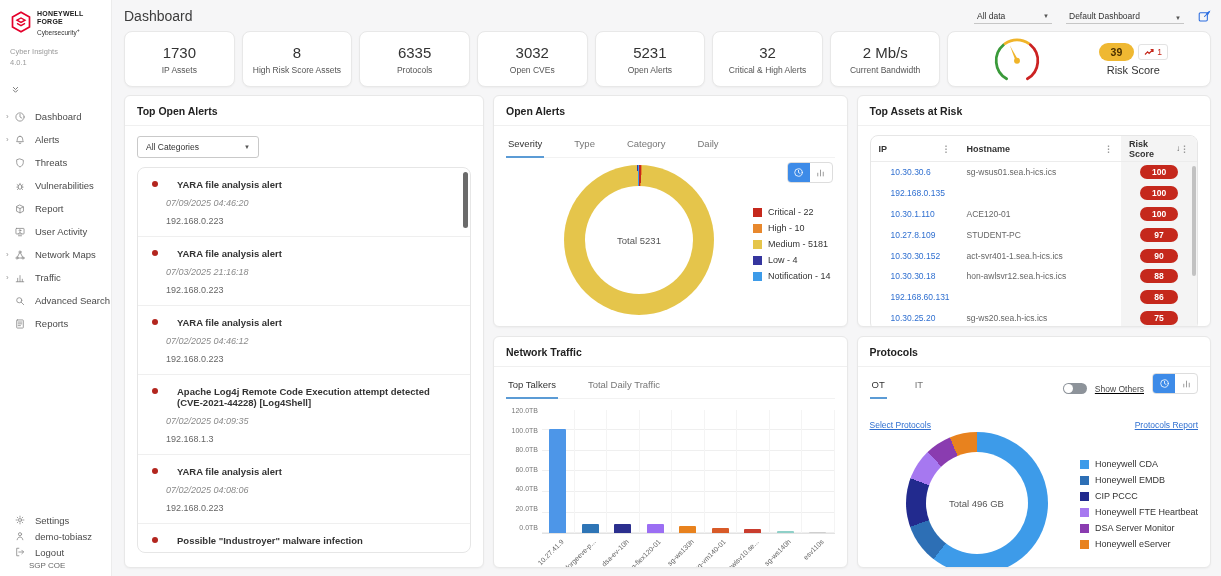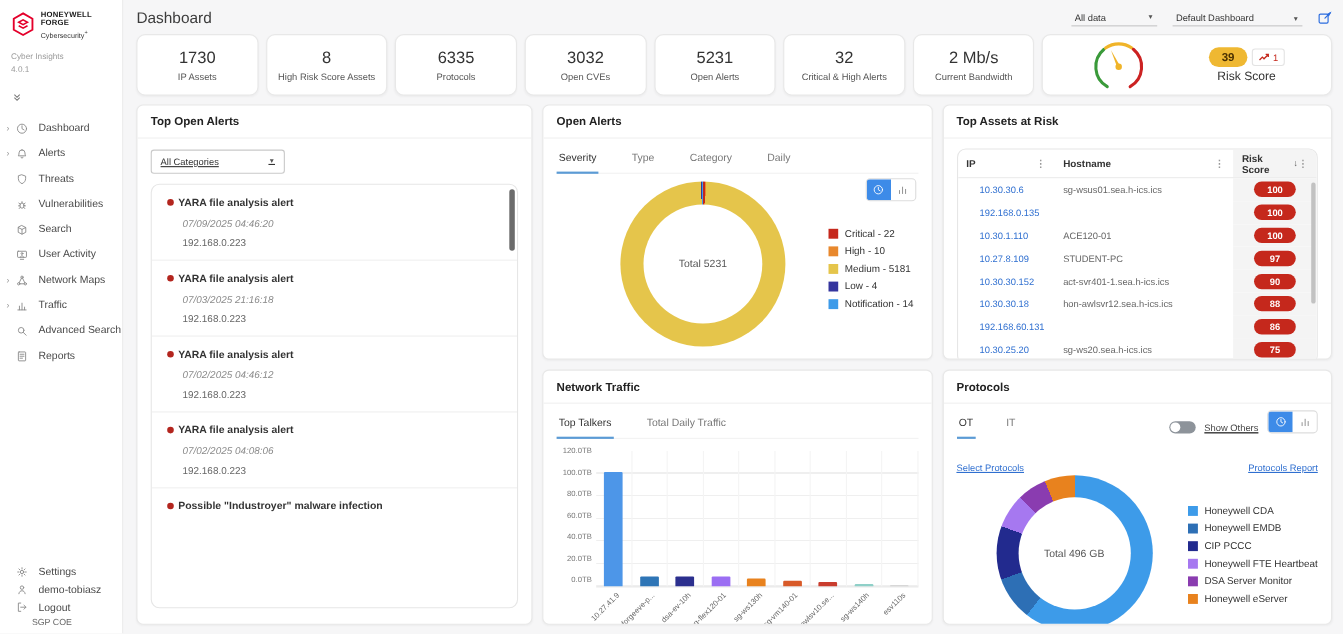--- a/index.html
+++ b/index.html
@@ -53,27 +53,27 @@
   .trend-num { font-size:8.5px; color:#c5281c; }
   .risk-label { font-size:11px; color:#333; margin-top:3px; }
 
   
   .grid { margin-top:8px; display:grid; grid-template-columns:360px 1fr 1fr; grid-template-rows:232px 232px; gap:9px; flex:1; }
   .panel { background:#fff; border:1px solid #e8e8e8; border-radius:6px; box-shadow:0 1px 2px rgba(0,0,0,.04); padding:9px 12px; overflow:hidden; position:relative; }
   .panel-title { font-size:10.5px; font-weight:bold; color:#222; padding-bottom:8px; border-bottom:1px solid #f0f0f0; margin:0 -12px; padding-left:12px; }
   .left-panel { grid-row:1 / 3; }
 
   
-  .cat-select { margin:10px 0 9px 0; width:122px; border:1px solid #c9c9c9; border-radius:3px; padding:5px 8px; font-size:8.5px; color:#333; display:flex; justify-content:space-between; align-items:center; cursor:pointer;text-decoration:underline; }
+  .cat-select { margin:10px 0 9px 0; width:122px; border:1px solid #c9c9c9; border-radius:3px; padding:5px 8px; font-size:8.5px; color:#333; display:flex; justify-content:space-between; align-items:center; cursor:pointer; }
   .cat-select .caret { font-size:6px; color:#555; }
   .alert-list { border:1px solid #e6e6e6; border-radius:8px; height:386px; overflow:hidden; position:relative; }
   .scroll-thumb { position:absolute; right:2px; top:4px; width:5px; height:56px; background:#6b6b6b; border-radius:3px; cursor:pointer; }
   .alert-item { padding:11px 16px 10px 14px; }
   .alert-item + .alert-item { border-top:1px solid #efefef; }
-  .alert-title { display:flex; gap:4px; font-size:9.5px; font-weight:bold; color:#333; line-height:11px; }
+  .alert-title { display:flex; gap:19px; font-size:9.5px; font-weight:bold; color:#333; line-height:11px; }
   .alert-dot { width:6px; height:6px; border-radius:50%; background:#b3251e; flex-shrink:0; margin-top:2px; }
   .alert-date { font-size:9px; font-style:italic; color:#8a8a8a; margin:8px 0 0 14px; }
   .alert-ip { font-size:9px; color:#666; margin:8px 0 0 14px; }
 
   
   .tabs { display:flex; gap:28px; margin-top:10px; border-bottom:1px solid #f2f2f2; }
   .tab { font-size:9.5px; color:#777; padding:2px 2px 7px 2px; cursor:pointer; }
   .tab.active { color:#333; border-bottom:2px solid #5b9bd5; margin-bottom:-1px; }
 
   
@@ -194,21 +194,21 @@
           <span class="nav-label">Vulnerabilities</span>
         </div>
         <div class="nav-item">
           <span class="nav-caret"></span>
           <span class="nav-ico">
             <svg viewBox="0 0 16 16">
               <path d="M8 2.8l4.6 2.3v5.8L8 13.2 3.4 10.9V5.1z"></path>
               <path d="M3.6 5.2 8 7.4l4.4-2.2 M8 7.4v5.6"></path>
             </svg>
           </span>
-          <span class="nav-label">Search</span>
+          <span class="nav-label">Report</span>
         </div>
         <div class="nav-item">
           <span class="nav-caret"></span>
           <span class="nav-ico">
             <svg viewBox="0 0 16 16">
               <rect x="2.6" y="3.2" width="10.8" height="7.4" rx="0.8"></rect>
               <circle cx="8" cy="6" r="1.1"></circle>
               <path d="M6.2 10.4c.3-1.2 1-1.8 1.8-1.8s1.5.6 1.8 1.8 M6 13h4"></path>
             </svg>
           </span>
@@ -390,20 +390,28 @@
                 <div class="alert-title">
                   <span class="alert-dot"></span>
                   <span>YARA file analysis alert</span>
                 </div>
                 <div class="alert-date">07/02/2025 04:46:12</div>
                 <div class="alert-ip">192.168.0.223</div>
               </div>
               <div class="alert-item">
                 <div class="alert-title">
                   <span class="alert-dot"></span>
+                  <span>Apache Log4j Remote Code Execution attempt detected (CVE-2021-44228) [Log4Shell]</span>
+                </div>
+                <div class="alert-date">07/02/2025 04:09:35</div>
+                <div class="alert-ip">192.168.1.3</div>
+              </div>
+              <div class="alert-item">
+                <div class="alert-title">
+                  <span class="alert-dot"></span>
                   <span>YARA file analysis alert</span>
                 </div>
                 <div class="alert-date">07/02/2025 04:08:06</div>
                 <div class="alert-ip">192.168.0.223</div>
               </div>
               <div class="alert-item">
                 <div class="alert-title">
                   <span class="alert-dot"></span>
                   <span>Possible "Industroyer" malware infection</span>
                 </div>

